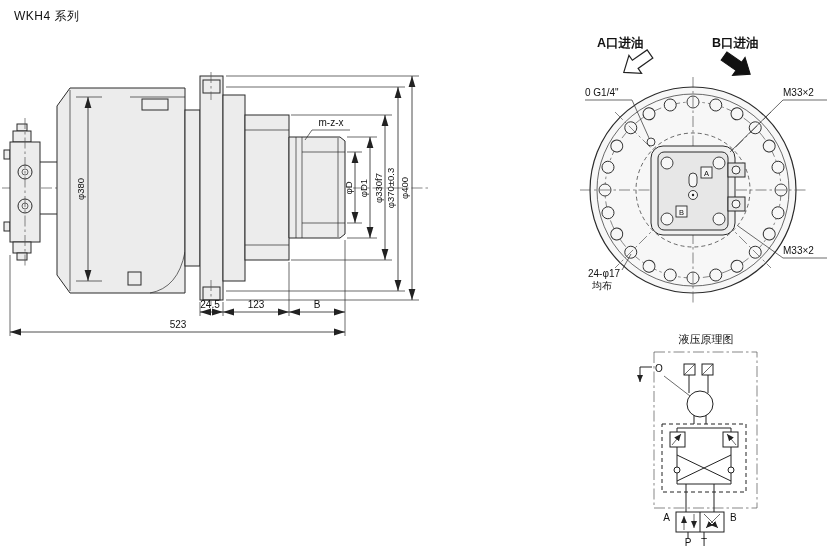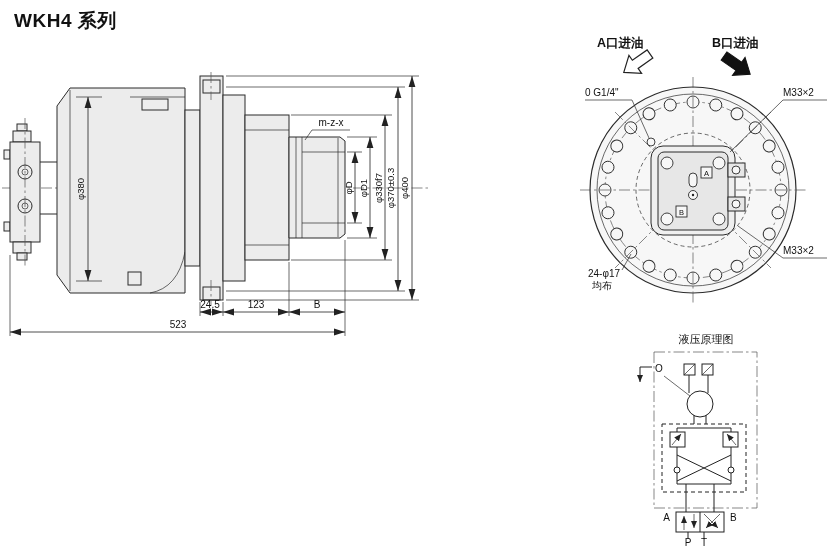--- a/index.html
+++ b/index.html
@@ -1,18 +1,18 @@
 <!DOCTYPE html>
 <html><head>
 <meta charset="utf-8">
 <style>
   html,body{margin:0;padding:0;background:#fff;}
   .canvas{position:relative;width:835px;height:547px;background:#fff;overflow:hidden;
           font-family:"Liberation Sans",sans-serif;}
-  .title{position:absolute;left:14px;top:8px;font-size:19px;font-weight:700;color:#111;
+  .title{position:absolute;left:14px;top:8px;font-size:12px;font-weight:400;color:#111;
          letter-spacing:.5px;}
   svg{position:absolute;left:0;top:0;}
   .p  {fill:#ececec;stroke:#2b2b2b;stroke-width:1;}
   .pl {fill:none;stroke:#2b2b2b;stroke-width:1;}
   .tl {fill:none;stroke:#2b2b2b;stroke-width:.7;}
   .cl {fill:none;stroke:#555;stroke-width:.7;stroke-dasharray:11 3 2.5 3;}
   .dim{fill:none;stroke:#222;stroke-width:.8;}
   .hole{fill:#f7f7f7;stroke:#2b2b2b;stroke-width:.9;}
   .face{fill:#f7f7f7;stroke:#2b2b2b;stroke-width:1.2;}
   .blk {fill:#efefef;stroke:#2b2b2b;stroke-width:1;}

